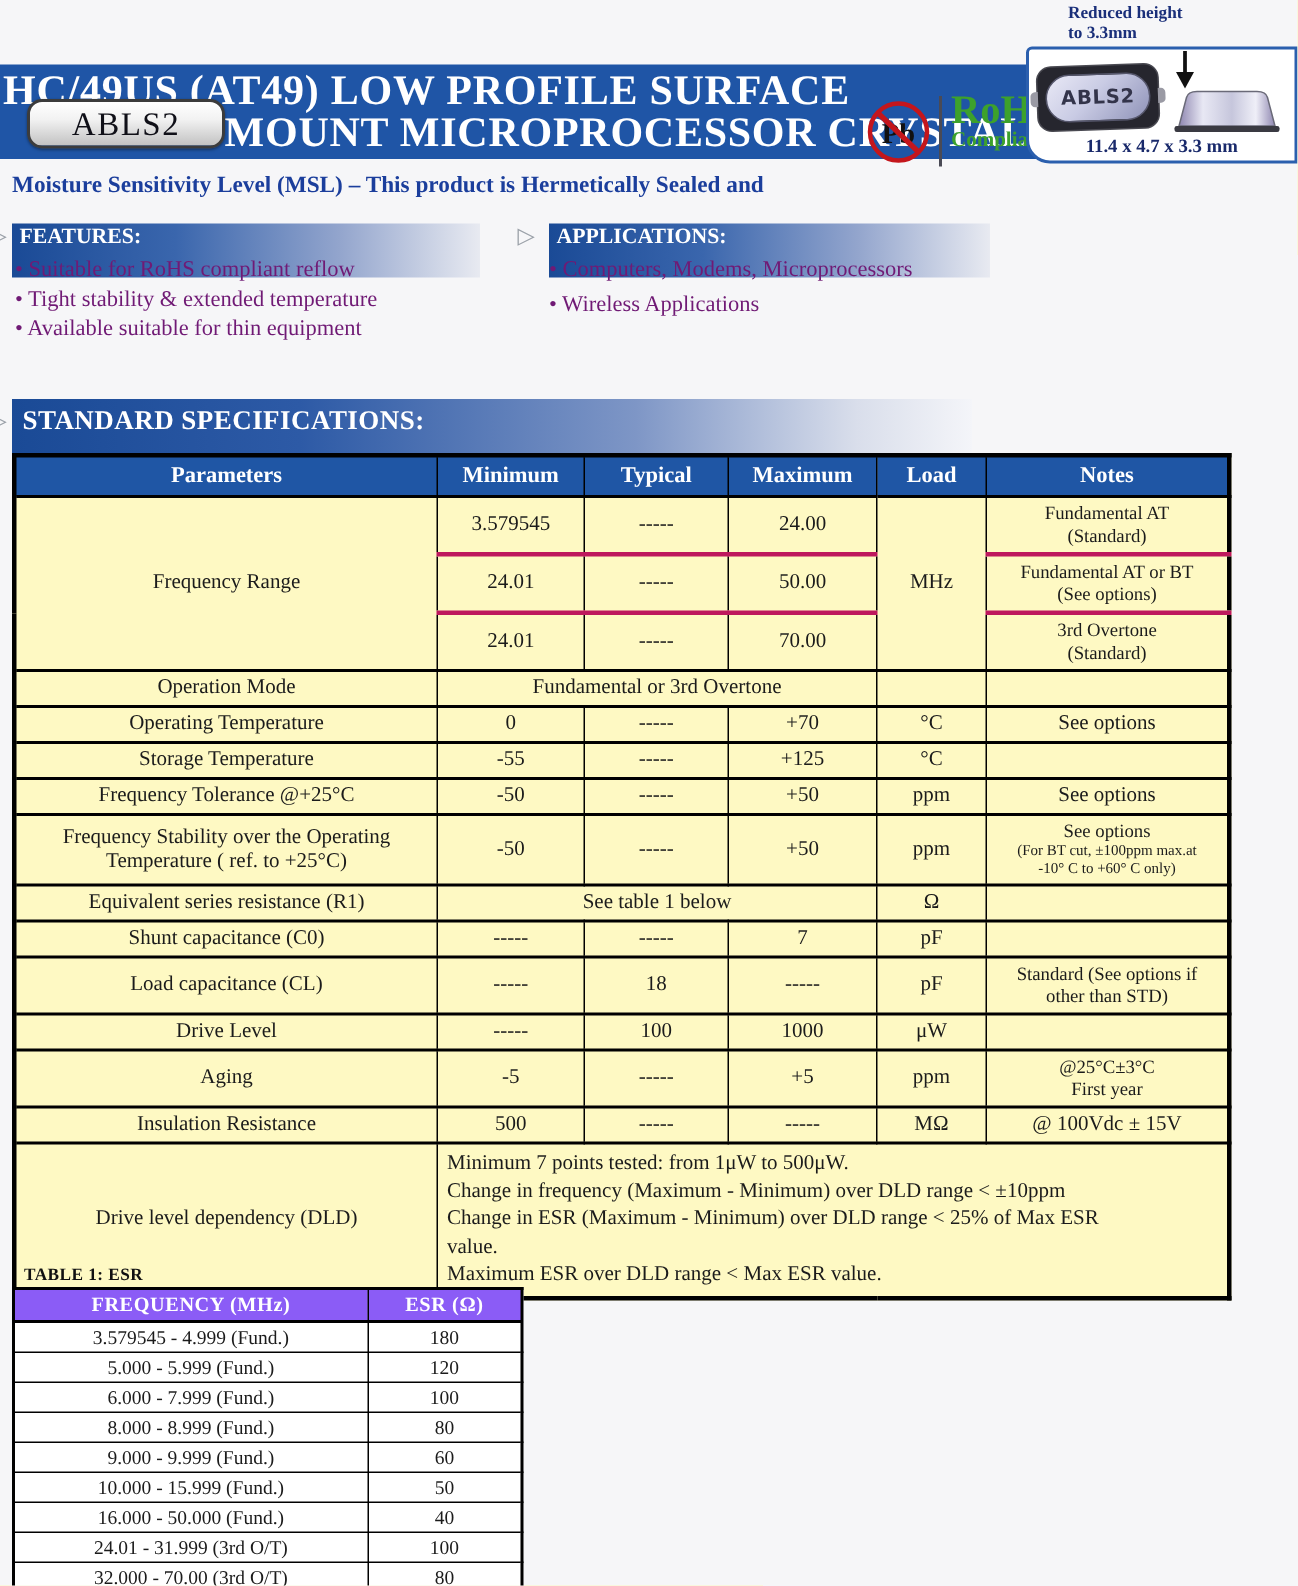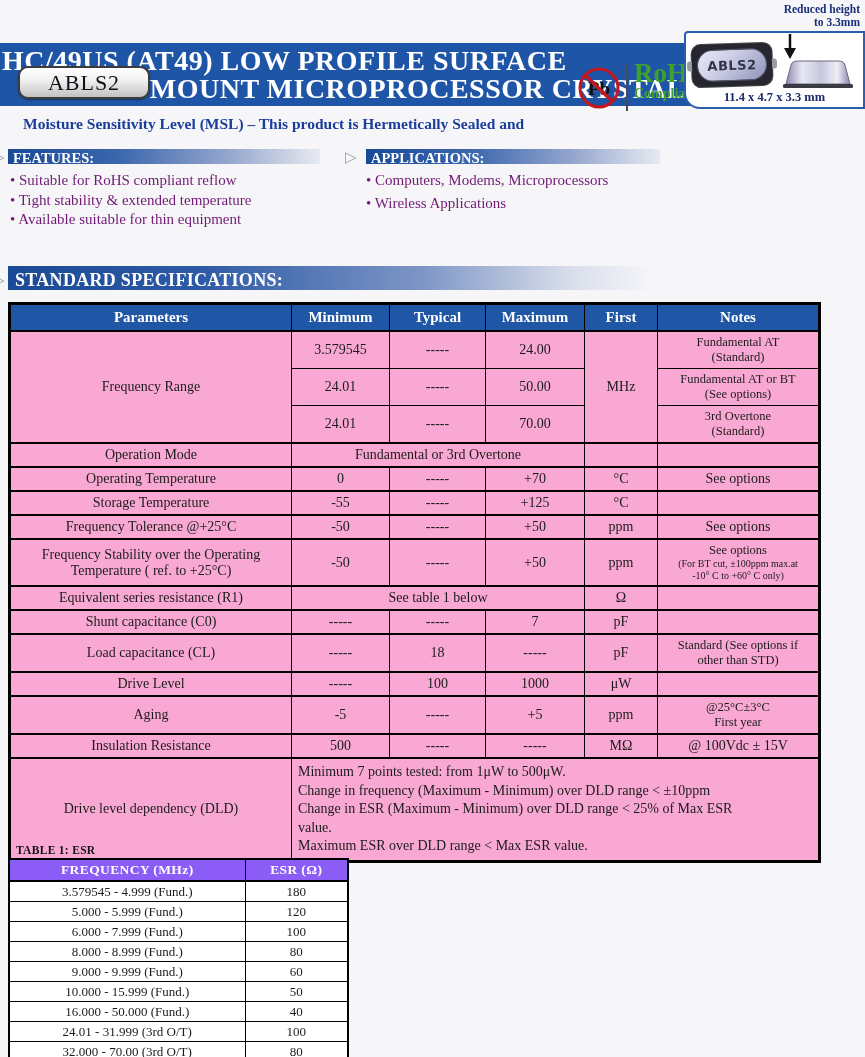--- a/index.html
+++ b/index.html
@@ -25,21 +25,21 @@
   .pb-wrap{position:absolute;left:576px;top:65px;width:46px;height:46px;}
   .rohs-divider{position:absolute;left:626px;top:64px;width:2px;height:47px;background:#4a4a55;}
   .rohs{position:absolute;left:634px;top:59px;width:100px;color:#3da12c;}
   .rohs .r1{font-size:27px;font-weight:bold;line-height:28px;}
   .rohs .r2{font-size:14px;font-weight:bold;line-height:14px;}
   
   .product-box{
     position:absolute;left:684px;top:31px;width:177px;height:74px;
     background:#fff;border:2px solid #2b5fae;border-radius:4px 0 0 16px;
   }
-  .callout{position:absolute;left:728px;top:3px;width:132px;text-align:right;color:#1a2f7a;font-weight:bold;font-size:11.5px;line-height:13px;}
+  .callout{position:absolute;left:712px;top:3px;width:132px;text-align:left;color:#1a2f7a;font-weight:bold;font-size:11.5px;line-height:13px;}
   .down-arrow{position:absolute;left:96px;top:1px;}
   .chip-top{
     position:absolute;left:6px;top:11px;width:80px;height:42px;
     background:#26262e;border-radius:9px;transform:rotate(-2deg);
     box-shadow:0 0 0 1px #4a4a52;
   }
   .chip-top::before,.chip-top::after{
     content:"";position:absolute;width:5px;height:10px;background:#9a9aa4;top:16px;
   }
   .chip-top::before{left:-5px;border-radius:3px 0 0 3px;}
@@ -47,59 +47,59 @@
   .chip-oval{
     position:absolute;left:5px;top:5px;right:5px;bottom:5px;border-radius:16px;
     background:linear-gradient(135deg,#e9e9f6 0%,#c9cbe4 45%,#8f93b8 100%);
     border:1px solid #55566b;
     display:flex;align-items:center;justify-content:center;
     font-family:"DejaVu Sans",sans-serif;font-weight:bold;font-size:13px;color:#33344a;letter-spacing:.5px;
   }
   .chip-side{position:absolute;left:95px;top:25px;}
   .dims{position:absolute;left:0;right:0;bottom:2px;text-align:center;font-weight:bold;font-size:12.5px;color:#1a2a6b;}
   
-  .msl{position:absolute;left:23px;top:114px;font-size:15.5px;font-weight:bold;color:#1b3e9c;line-height:19px;}
+  .msl{position:absolute;left:8px;top:114px;font-size:15.5px;font-weight:bold;color:#1b3e9c;line-height:19px;}
   
   .chevron{position:absolute;font-family:"DejaVu Sans",sans-serif;font-size:15px;color:#9aa0a8;line-height:15px;}
   .chev-features{left:-7px;top:150px;}
   .chev-applications{left:345px;top:150px;}
   .chev-specs{left:-7px;top:273px;}
   .secbar{
-    position:absolute;height:15px;color:#fff;font-weight:bold;font-size:14.5px;line-height:19px;
+    position:absolute;height:36px;color:#fff;font-weight:bold;font-size:14.5px;line-height:19px;
     padding-left:5px;box-sizing:border-box;
     background:linear-gradient(90deg,#1a4a96 0%,#3a66ad 35%,#93a5cd 70%,#e8eaf1 100%);
   }
   .bar-features{left:8px;top:149px;width:312px;}
   .bar-applications{left:366px;top:149px;width:294px;}
   .bar-specs{
-    position:absolute;left:8px;top:266px;width:640px;height:24px;
+    position:absolute;left:8px;top:266px;width:640px;height:38px;
     color:#fff;font-weight:bold;font-size:18px;line-height:28px;padding-left:7px;box-sizing:border-box;
     letter-spacing:.3px;
     background:linear-gradient(90deg,#1a4a96 0%,#2d5aa6 30%,#7e96c6 65%,#d9deeb 88%,#f4f5f9 100%);
   }
   
   .blist{position:absolute;font-size:15px;color:#701a75;}
   .list-features{left:10px;top:171px;width:330px;}
   .list-applications{left:366px;top:171px;width:300px;}
   .blist .item{line-height:19px;}
   .list-features .item{margin-bottom:0.5px;}
   .list-applications .item{margin-bottom:4px;}
   .blist .item::before{content:"• ";}
   
   table{border-collapse:collapse;}
-  .spec-table{position:absolute;left:8px;top:302px;width:810px;table-layout:fixed;border:3px solid #000;background:#f9a8d4;}
+  .spec-table{position:absolute;left:8px;top:302px;width:810px;table-layout:fixed;border:3px solid #000;background:#fef9c3;}
   .spec-table th{
     background:#1f56a5;color:#fff;font-size:15px;font-weight:bold;
     border:1px solid #000;border-bottom:2px solid #000;padding:4px 2px;
   }
   .spec-table td{
     border:1px solid #000;text-align:center;font-size:14px;padding:3px 3px;vertical-align:middle;
   }
   .spec-table tbody tr{border-top:2px solid #000;}
-  .spec-table tbody tr.sub{border-top:1px solid #be185d;margin-top:12px;}
+  .spec-table tbody tr.sub{border-top:3px solid #be185d;margin-top:12px;}
   .spec-table td .note-line{font-size:12.5px;line-height:15px;}
   .spec-table td .note-line.small{font-size:10px;line-height:12px;}
   .spec-table td.left{text-align:left;white-space:pre-line;padding:4px 6px;line-height:18.5px;}
   
   .esr-caption{position:absolute;left:16px;top:844px;font-size:11.5px;font-weight:bold;color:#111;letter-spacing:.3px;}
   .esr-table{position:absolute;left:8px;top:858px;width:339px;table-layout:fixed;border:2px solid #000;background:#fff;}
   .esr-table th{
     background:#8b5cf6;color:#fff;font-size:13.5px;font-weight:bold;letter-spacing:.4px;
     border:1px solid #000;border-bottom:2px solid #000;padding:2px;
   }
@@ -188,21 +188,21 @@
     <col style="width:99px">
       <col style="width:73px">
       <col style="width:162px">
   </colgroup>
   <thead>
       <tr>
         <th>Parameters</th>
         <th>Minimum</th>
         <th>Typical</th>
         <th>Maximum</th>
-        <th>First</th>
+        <th>Load</th>
         <th>Notes</th>
       </tr>
     </thead>
   <tbody>
       <tr>
         <td rowspan="3">Frequency Range</td>
         <td>3.579545</td>
         <td>-----</td>
         <td>24.00</td>
         <td rowspan="3">MHz</td>

